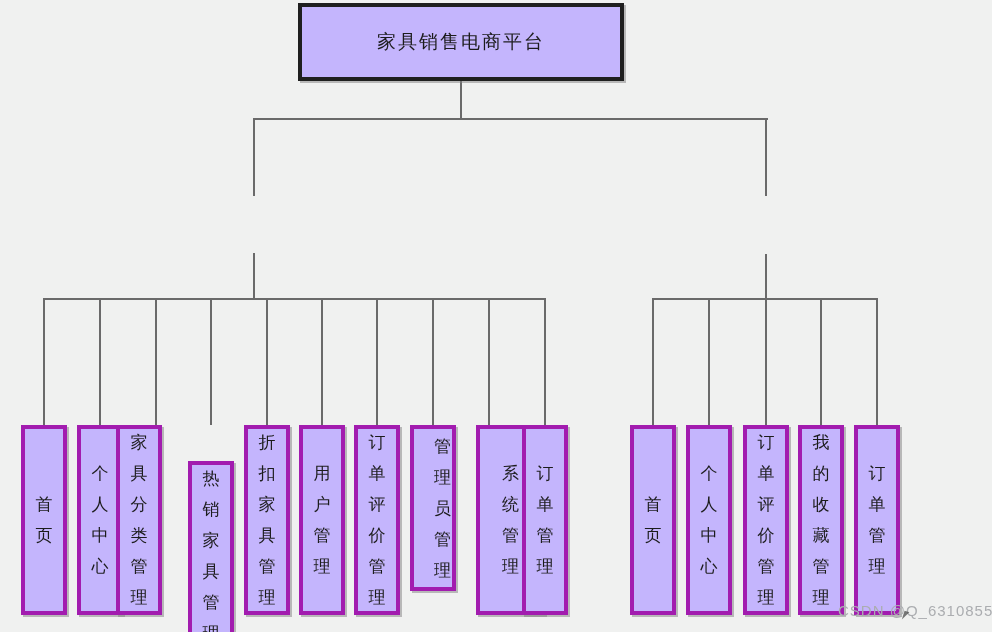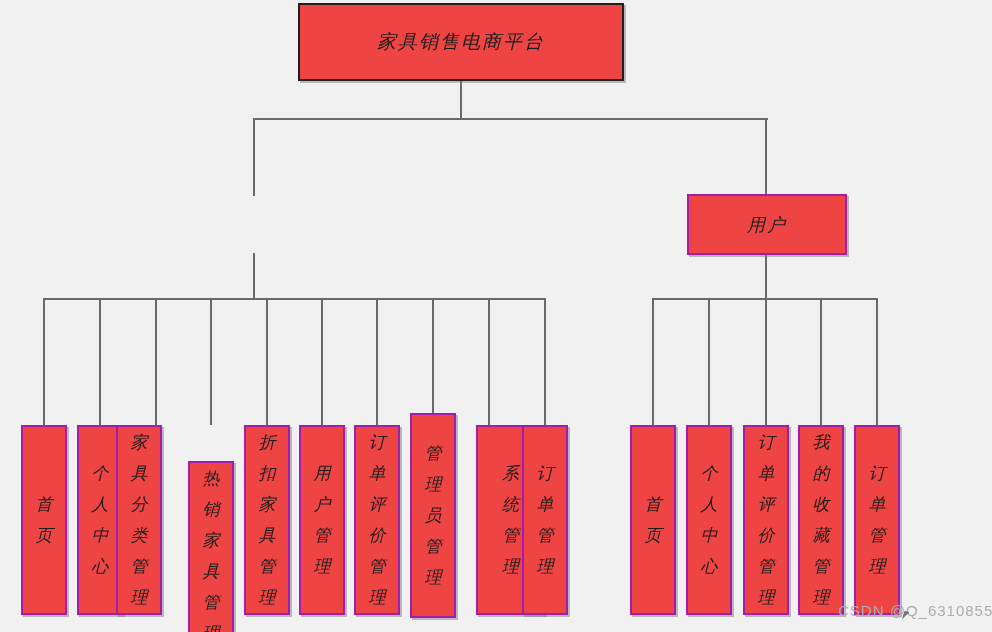--- a/index.html
+++ b/index.html
@@ -21,28 +21,27 @@
   .line-h, .line-v {
     position: absolute;
     background: #6a6a6a;
   }
   .line-h { height: 2px; }
   .line-v { width: 2px; }
 
   
   .node {
     position: absolute;
-    background: #ef4444;
-    border: 2px solid #a21caf;
+    background: #c4b5fd;
+    border: 4px solid #a21caf;
     box-shadow: 2px 2px 0 rgba(128,128,128,0.5);
     display: flex;
     align-items: center;
     justify-content: center;
     color: #1c1c1c;
-    font-style: italic;
   }
   .node.root {
     border-color: #1f1f1f;
     font-size: 19px;
     letter-spacing: 2px;
   }
   .node.branch {
     font-size: 18px;
     letter-spacing: 2px;
   }
@@ -106,23 +105,20 @@
   <div class="line-v" style="left:652px; top:298px; height:127px;"></div>
   <div class="line-v" style="left:708px; top:298px; height:127px;"></div>
   <div class="line-v" style="left:765px; top:298px; height:127px;"></div>
   <div class="line-v" style="left:820px; top:298px; height:127px;"></div>
   <div class="line-v" style="left:876px; top:298px; height:127px;"></div>
 
   <div class="node root" style="left:298px; top:3px; width:326px; height:78px;">
     <span>家具销售电商平台</span>
   </div>
 
-  <div class="node branch" style="left:687px; top:194px; width:160px; height:61px;">
-    <span>用户</span>
-  </div>
 
   <div class="node leaf" style="left:21px; top:425px; width:46px; height:190px;">
     <span class="vtext">首页</span>
   </div>
   <div class="node leaf" style="left:77px; top:425px; width:46px; height:190px;">
     <span class="vtext">个人中心</span>
   </div>
   <div class="node leaf" style="left:116px; top:425px; width:46px; height:190px;">
     <span class="vtext">家具分类管理</span>
   </div>
@@ -131,21 +127,21 @@
   </div>
   <div class="node leaf" style="left:244px; top:425px; width:46px; height:190px;">
     <span class="vtext">折扣家具管理</span>
   </div>
   <div class="node leaf" style="left:299px; top:425px; width:46px; height:190px;">
     <span class="vtext">用户管理</span>
   </div>
   <div class="node leaf" style="left:354px; top:425px; width:46px; height:190px;">
     <span class="vtext">订单评价管理</span>
   </div>
-  <div class="node leaf" style="left:410px; top:413px; width:46px; height:205px;">
+  <div class="node leaf" style="left:410px; top:425px; width:46px; height:166px;justify-content:flex-end;">
     <span class="vtext">管理员管理</span>
   </div>
   <div class="node leaf" style="left:476px; top:425px; width:69px; height:190px;">
     <span class="vtext">系统管理</span>
   </div>
   <div class="node leaf" style="left:522px; top:425px; width:46px; height:190px;">
     <span class="vtext">订单管理</span>
   </div>
 
   <div class="node leaf" style="left:630px; top:425px; width:46px; height:190px;">

